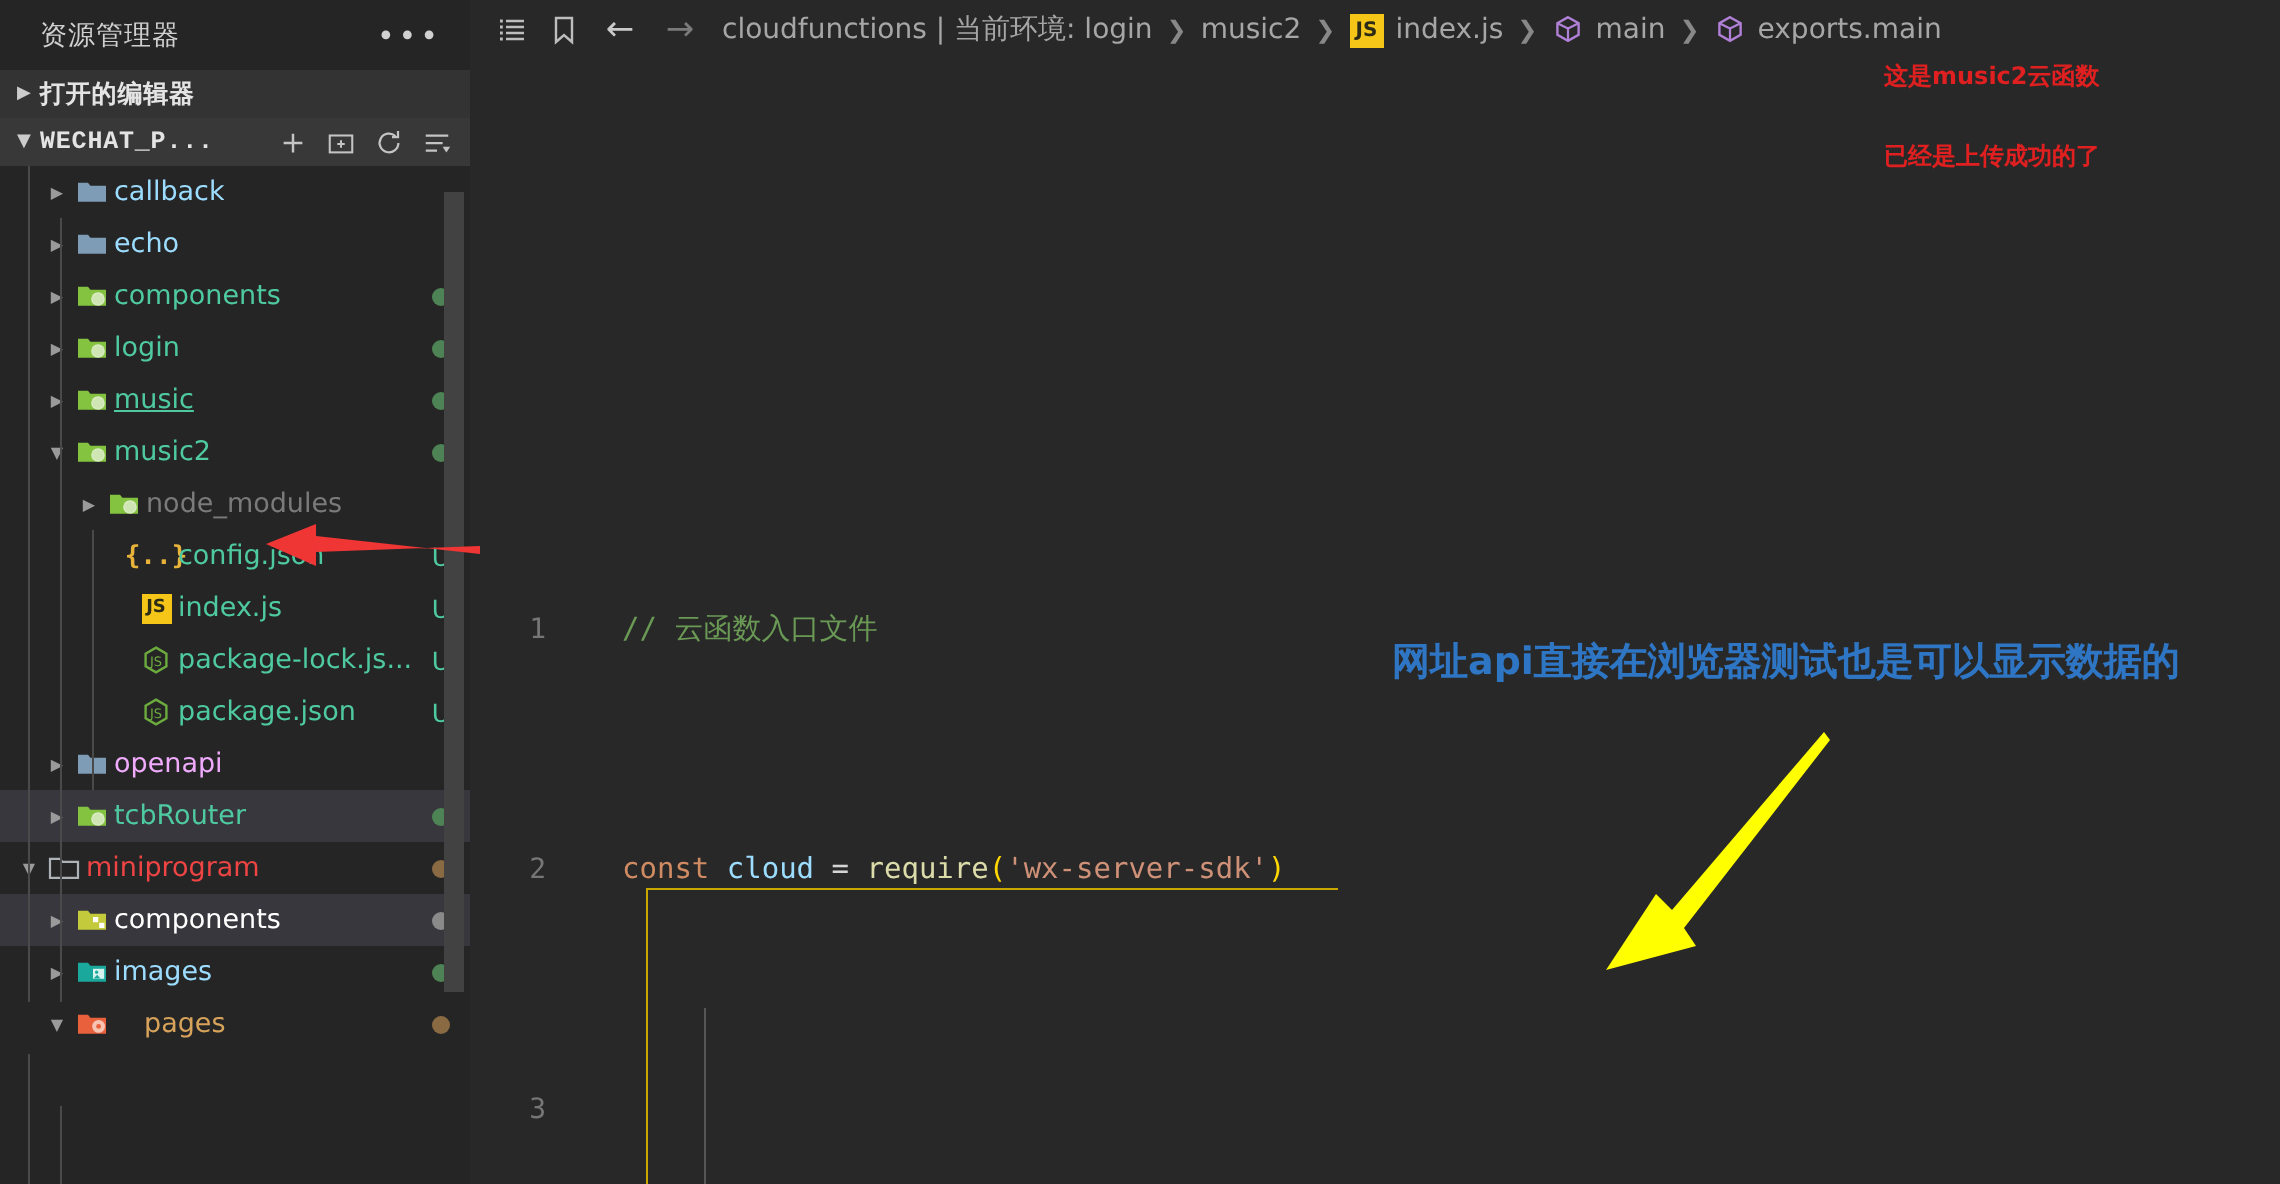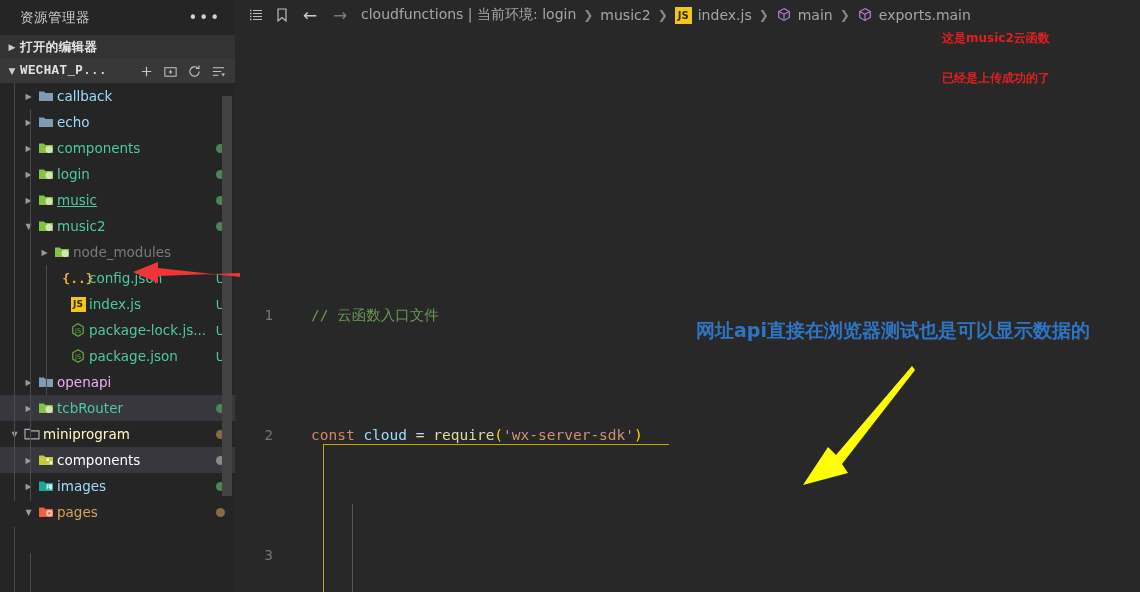--- a/index.html
+++ b/index.html
@@ -301,21 +301,21 @@
           <span class="lbl" style="color: rgb(78, 201, 160);">tcbRouter</span>
           <span class="dot" style="background: rgb(78, 132, 85);"></span>
         </div>
         <div class="row indent1">
           <span class="tw">▼</span>
           <span class="ic">
             <svg width="16" height="16" viewBox="0 0 16 16">
               <path d="M1 3.4h5l1.2 1.5H15v8H1z" fill="none" stroke="#aeb3b8" stroke-width="1.1"></path>
             </svg>
           </span>
-          <span class="lbl" style="color: #fef9c3;">miniprogram</span>
+          <span class="lbl" style="color: #ef4444;">miniprogram</span>
           <span class="dot" style="background: rgb(138, 106, 66);"></span>
         </div>
         <div class="row indent2 hl">
           <span class="tw">▶</span>
           <span class="ic">
             <svg width="16" height="16" viewBox="0 0 16 16">
               <path d="M1 3.4h5l1.2 1.5H15v8H1z" fill="#c3cb3c"></path>
               <rect x="8.5" y="6.5" width="2.6" height="2.6" fill="#fff"></rect>
               <rect x="11.6" y="9.4" width="2.6" height="2.6" fill="#fff"></rect>
             </svg>
@@ -338,21 +338,21 @@
         </div>
         <div class="row indent2">
           <span class="tw">▼</span>
           <span class="ic">
             <svg width="16" height="16" viewBox="0 0 16 16">
               <path d="M1 3.4h5l1.2 1.5H15v8H1z" fill="#e8603c"></path>
               <circle cx="11.3" cy="9.2" r="3.2" fill="#f7c3b2"></circle>
               <circle cx="11.3" cy="9.2" r="1.2" fill="#e8603c"></circle>
             </svg>
           </span>
-          <span class="lbl" style="color: rgb(215, 162, 90);">pages</span>
+          <span class="lbl" style="color: rgb(215, 162, 90); margin-left: 15px;">pages</span>
           <span class="dot" style="background: rgb(138, 106, 66);"></span>
         </div>
         <div class="guide" style="left: 14px; top: 0px; height: 418px;"></div>
         <div class="guide" style="left: 30px; top: 26px; height: 392px;"></div>
         <div class="guide" style="left: 46px; top: 182px; height: 130px;"></div>
         <div class="guide" style="left: 14px; top: 444px; height: 148px;"></div>
         <div class="guide" style="left: 30px; top: 470px; height: 122px;"></div>
       </div>
 
     <div class="tree-scroll"></div>

